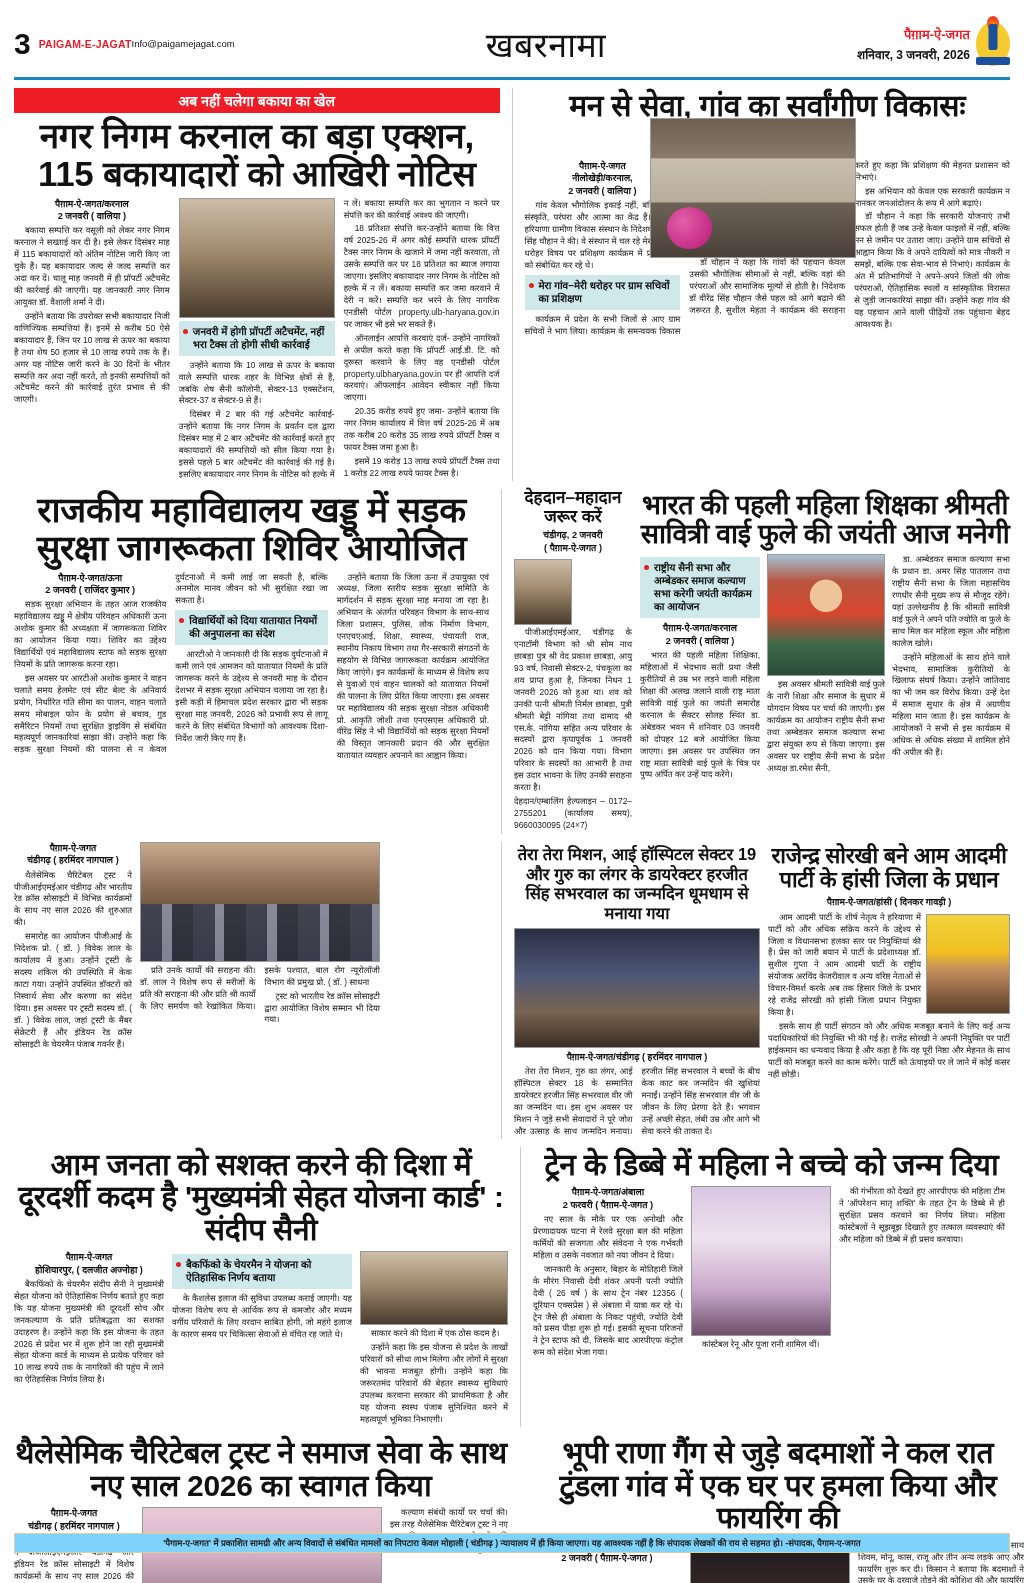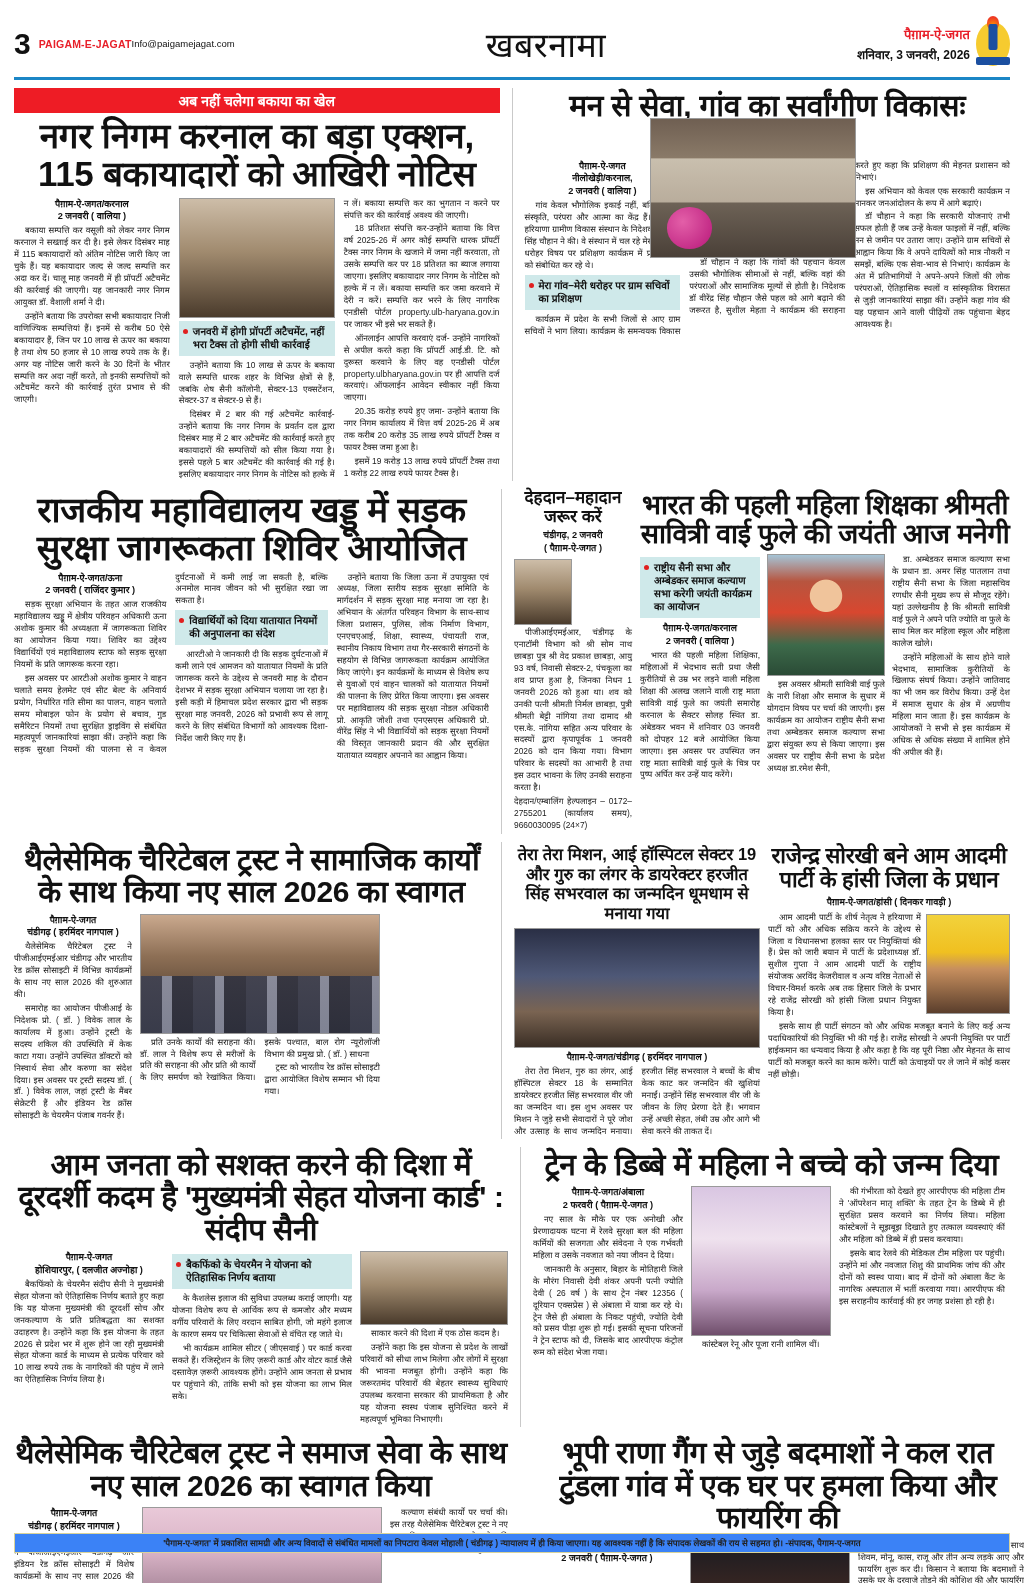--- a/index.html
+++ b/index.html
@@ -75,21 +75,21 @@
   .ph-yellow { background:linear-gradient(180deg,#f2d23c 0%,#f0c020 38%,#c78f5e 55%,#5a3e2c 100%); }
   .ph-baby { background:linear-gradient(180deg,#d9c6e2 0%,#efe2ee 35%,#c8a8c9 70%,#6f4e6b 100%); }
   .ph-party { background:linear-gradient(180deg,#e9c9d8 0%,#d9b3c6 30%,#9a7b8e 65%,#4b3a44 100%); }
   .ph-night { background:linear-gradient(180deg,#1b1b22 0%,#3a2722 35%,#7a3b26 55%,#141417 100%); }
   .mini-portrait { width:58px; height:66px; float:left; margin:2px 5px 2px 0; }
 
   
   .sect { margin-top:8px; }
 
   
-  .footer { position:absolute; left:14px; right:14px; bottom:30px; background:#3b82f6; border:1px solid #d9d39a;
+  .footer { position:absolute; left:14px; right:14px; bottom:30px; background:#7dd3fc; border:1px solid #d9d39a;
      text-align:center; font-size:8.6px; padding:3px 0; font-weight:bold; color:#222; }
 
   .small-head { font-size:19px; font-weight:bold; line-height:1.1; text-align:center; }
   .clearfix:after { content:""; display:block; clear:both; }
 </style>
 </head>
 <body>
 
 <div class="page">
 
@@ -215,21 +215,20 @@
             </div>
           </div>
         </div>
       </div>
     </div>
   </div>
 
   <div class="two-col sect">
 
     <div class="colL">
-      <h1 class="head sm">थैलेसेमिक चैरिटेबल ट्रस्ट ने सामाजिक कार्यों के साथ किया नए साल 2026 का स्वागत</h1>
       <div style="display:flex; gap:8px;">
         <div style="width:118px">
           <div class="byline" style="white-space:pre-line">पैग़ाम-ऐ-जगत
 चंडीगढ़ ( हरमिंदर नागपाल )</div>
           <p class="bt">थैलेसेमिक चैरिटेबल ट्रस्ट ने पीजीआईएमईआर चंडीगढ़ और भारतीय रेड क्रॉस सोसाइटी में विभिन्न कार्यक्रमों के साथ नए साल 2026 की शुरुआत की।</p>
           <p class="bt">समारोह का आयोजन पीजीआई के निदेशक प्रो. ( डॉ. ) विवेक लाल के कार्यालय में हुआ। उन्होंने ट्रस्टी के सदस्य शकिल की उपस्थिति में केक काटा गया। उन्होंने उपस्थित डॉक्टरों को निस्वार्थ सेवा और करुणा का संदेश दिया। इस अवसर पर ट्रस्टी सदस्य डॉ. ( डॉ. ) विवेक लाल, जहां ट्रस्टी के मैंबर सेक्रेटरी हैं और इंडियन रेड क्रॉस सोसाइटी के चेयरमैन पंजाब गवर्नर हैं।</p>
         </div>
         <div style="width:240px">
           <div class="photo ph-group" style="width:100%;height:120px;margin-bottom:3px"></div>
           <div class="cols2">
@@ -273,21 +272,20 @@
         <div style="width:150px">
           <div class="byline" style="white-space:pre-line">पैग़ाम-ऐ-जगत
 होशियारपुर, ( दलजीत अज्नोहा )</div>
           <p class="bt">बैकफिंको के चेयरमैन संदीप सैनी ने मुख्यमंत्री सेहत योजना को ऐतिहासिक निर्णय बताते हुए कहा कि यह योजना मुख्यमंत्री की दूरदर्शी सोच और जनकल्याण के प्रति प्रतिबद्धता का सशक्त उदाहरण है। उन्होंने कहा कि इस योजना के तहत 2026 से प्रदेश भर में शुरू होने जा रही मुख्यमंत्री सेहत योजना कार्ड के माध्यम से प्रत्येक परिवार को 10 लाख रुपये तक के नागरिकों की पहुंच में लाने का ऐतिहासिक निर्णय लिया है।</p>
         </div>
         <div style="width:180px">
           <div class="hlbox">
             <span>बैकफिंको के चेयरमैन ने योजना को ऐतिहासिक निर्णय बताया</span>
           </div>
           <p class="bt">के कैशलेस इलाज की सुविधा उपलब्ध कराई जाएगी। यह योजना विशेष रूप से आर्थिक रूप से कमजोर और मध्यम वर्गीय परिवारों के लिए वरदान साबित होगी, जो महंगे इलाज के कारण समय पर चिकित्सा सेवाओं से वंचित रह जाते थे।</p>
-          <p class="bt">भी कार्यक्रम शामिल सीटर ( जीएसवाई ) पर कार्ड करवा सकते हैं। रजिस्ट्रेशन के लिए ज़रूरी कार्ड और वोटर कार्ड जैसे दस्तावेज़ ज़रूरी आवश्यक होंगे। उन्होंने आम जनता से प्रभाव पर पहुंचाने की, तांकि सभी को इस योजना का लाभ मिल सके।</p>
         </div>
         <div style="width:148px">
           <div class="photo ph-portrait" style="width:100%;height:74px;margin-bottom:3px"></div>
           <p class="bt">साकार करने की दिशा में एक ठोस कदम है।</p>
           <p class="bt">उन्होंने कहा कि इस योजना से प्रदेश के लाखों परिवारों को सीधा लाभ मिलेगा और लोगों में सुरक्षा की भावना मजबूत होगी। उन्होंने कहा कि जरूरतमंद परिवारों की बेहतर स्वास्थ्य सुविधाएं उपलब्ध करवाना सरकार की प्राथमिकता है और यह योजना स्वस्थ पंजाब सुनिश्चित करने में महत्वपूर्ण भूमिका निभाएगी।</p>
         </div>
       </div>
     </div>
 
     <div class="vdiv"></div>
@@ -300,21 +298,20 @@
 2 फरवरी ( पैग़ाम-ऐ-जगत )</div>
           <p class="bt">नए साल के मौके पर एक अनोखी और प्रेरणादायक घटना में रेलवे सुरक्षा बल की महिला कर्मियों की सजगता और संवेदना ने एक गर्भवती महिला व उसके नवजात को नया जीवन दे दिया।</p>
           <p class="bt">जानकारी के अनुसार, बिहार के मोतिहारी जिले के मौरंग निवासी देवी शंकर अपनी पत्नी ज्योति देवी ( 26 वर्ष ) के साथ ट्रेन नंबर 12356 ( दूरियान एक्सप्रेस ) से अंबाला में यात्रा कर रहे थे। ट्रेन जैसे ही अंबाला के निकट पहुंची, ज्योति देवी को प्रसव पीड़ा शुरू हो गई। इसकी सूचना परिजनों ने ट्रेन स्टाफ को दी, जिसके बाद आरपीएफ कंट्रोल रूम को संदेश भेजा गया।</p>
         </div>
         <div style="width:140px">
           <div class="photo ph-baby" style="width:100%;height:150px;margin-bottom:3px"></div>
           <p class="bt">कांस्टेबल रेनू और पूजा रानी शामिल थीं।</p>
         </div>
         <div style="width:166px">
           <p class="bt">की गंभीरता को देखते हुए आरपीएफ की महिला टीम ने 'ऑपरेशन मातृ शक्ति' के तहत ट्रेन के डिब्बे में ही सुरक्षित प्रसव करवाने का निर्णय लिया। महिला कांस्टेबलों ने सूझबूझ दिखाते हुए तत्काल व्यवस्थाएं कीं और महिला को डिब्बे में ही प्रसव करवाया।</p>
-          <p class="bt">इसके बाद रेलवे की मेडिकल टीम महिला पर पहुंची। उन्होंने मां और नवजात शिशु की प्राथमिक जांच की और दोनों को स्वस्थ पाया। बाद में दोनों को अंबाला कैंट के नागरिक अस्पताल में भर्ती करवाया गया। आरपीएफ की इस सराहनीय कार्रवाई की हर जगह प्रशंसा हो रही है।</p>
         </div>
       </div>
     </div>
   </div>
 
   <div class="two-col sect">
 
     <div class="colL">
       <h1 class="head sm">थैलेसेमिक चैरिटेबल ट्रस्ट ने समाज सेवा के साथ नए साल 2026 का स्वागत किया</h1>
       <div style="display:flex; gap:8px;">

